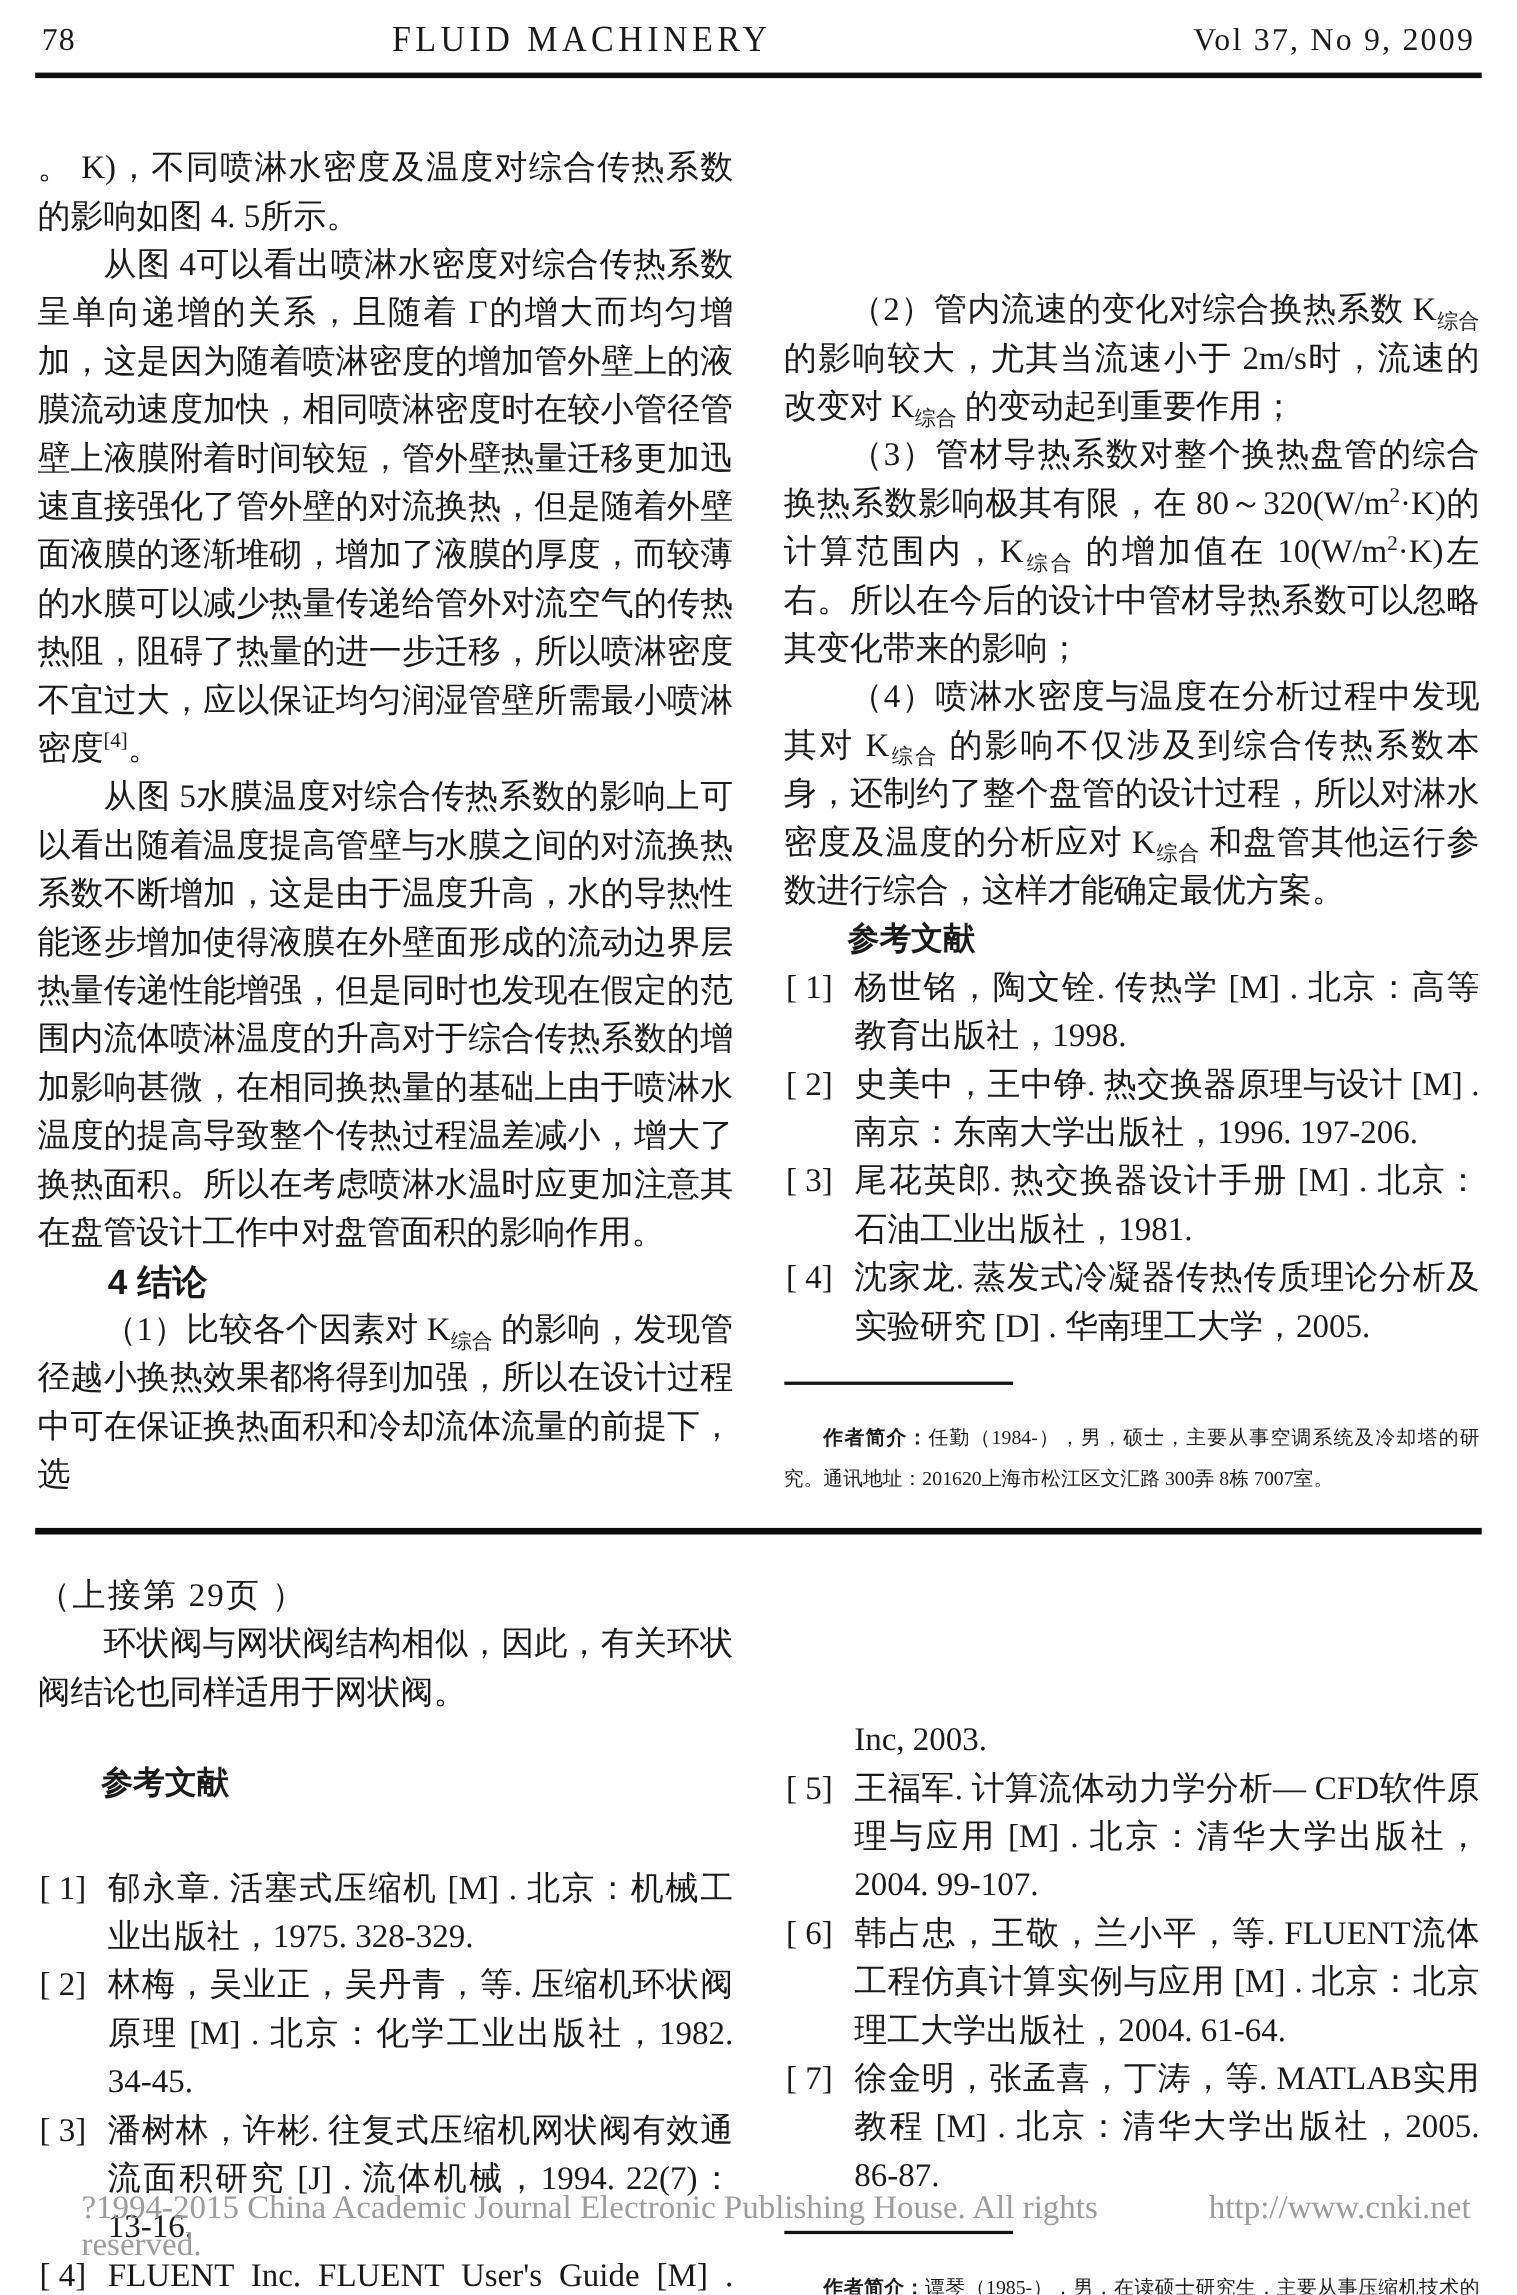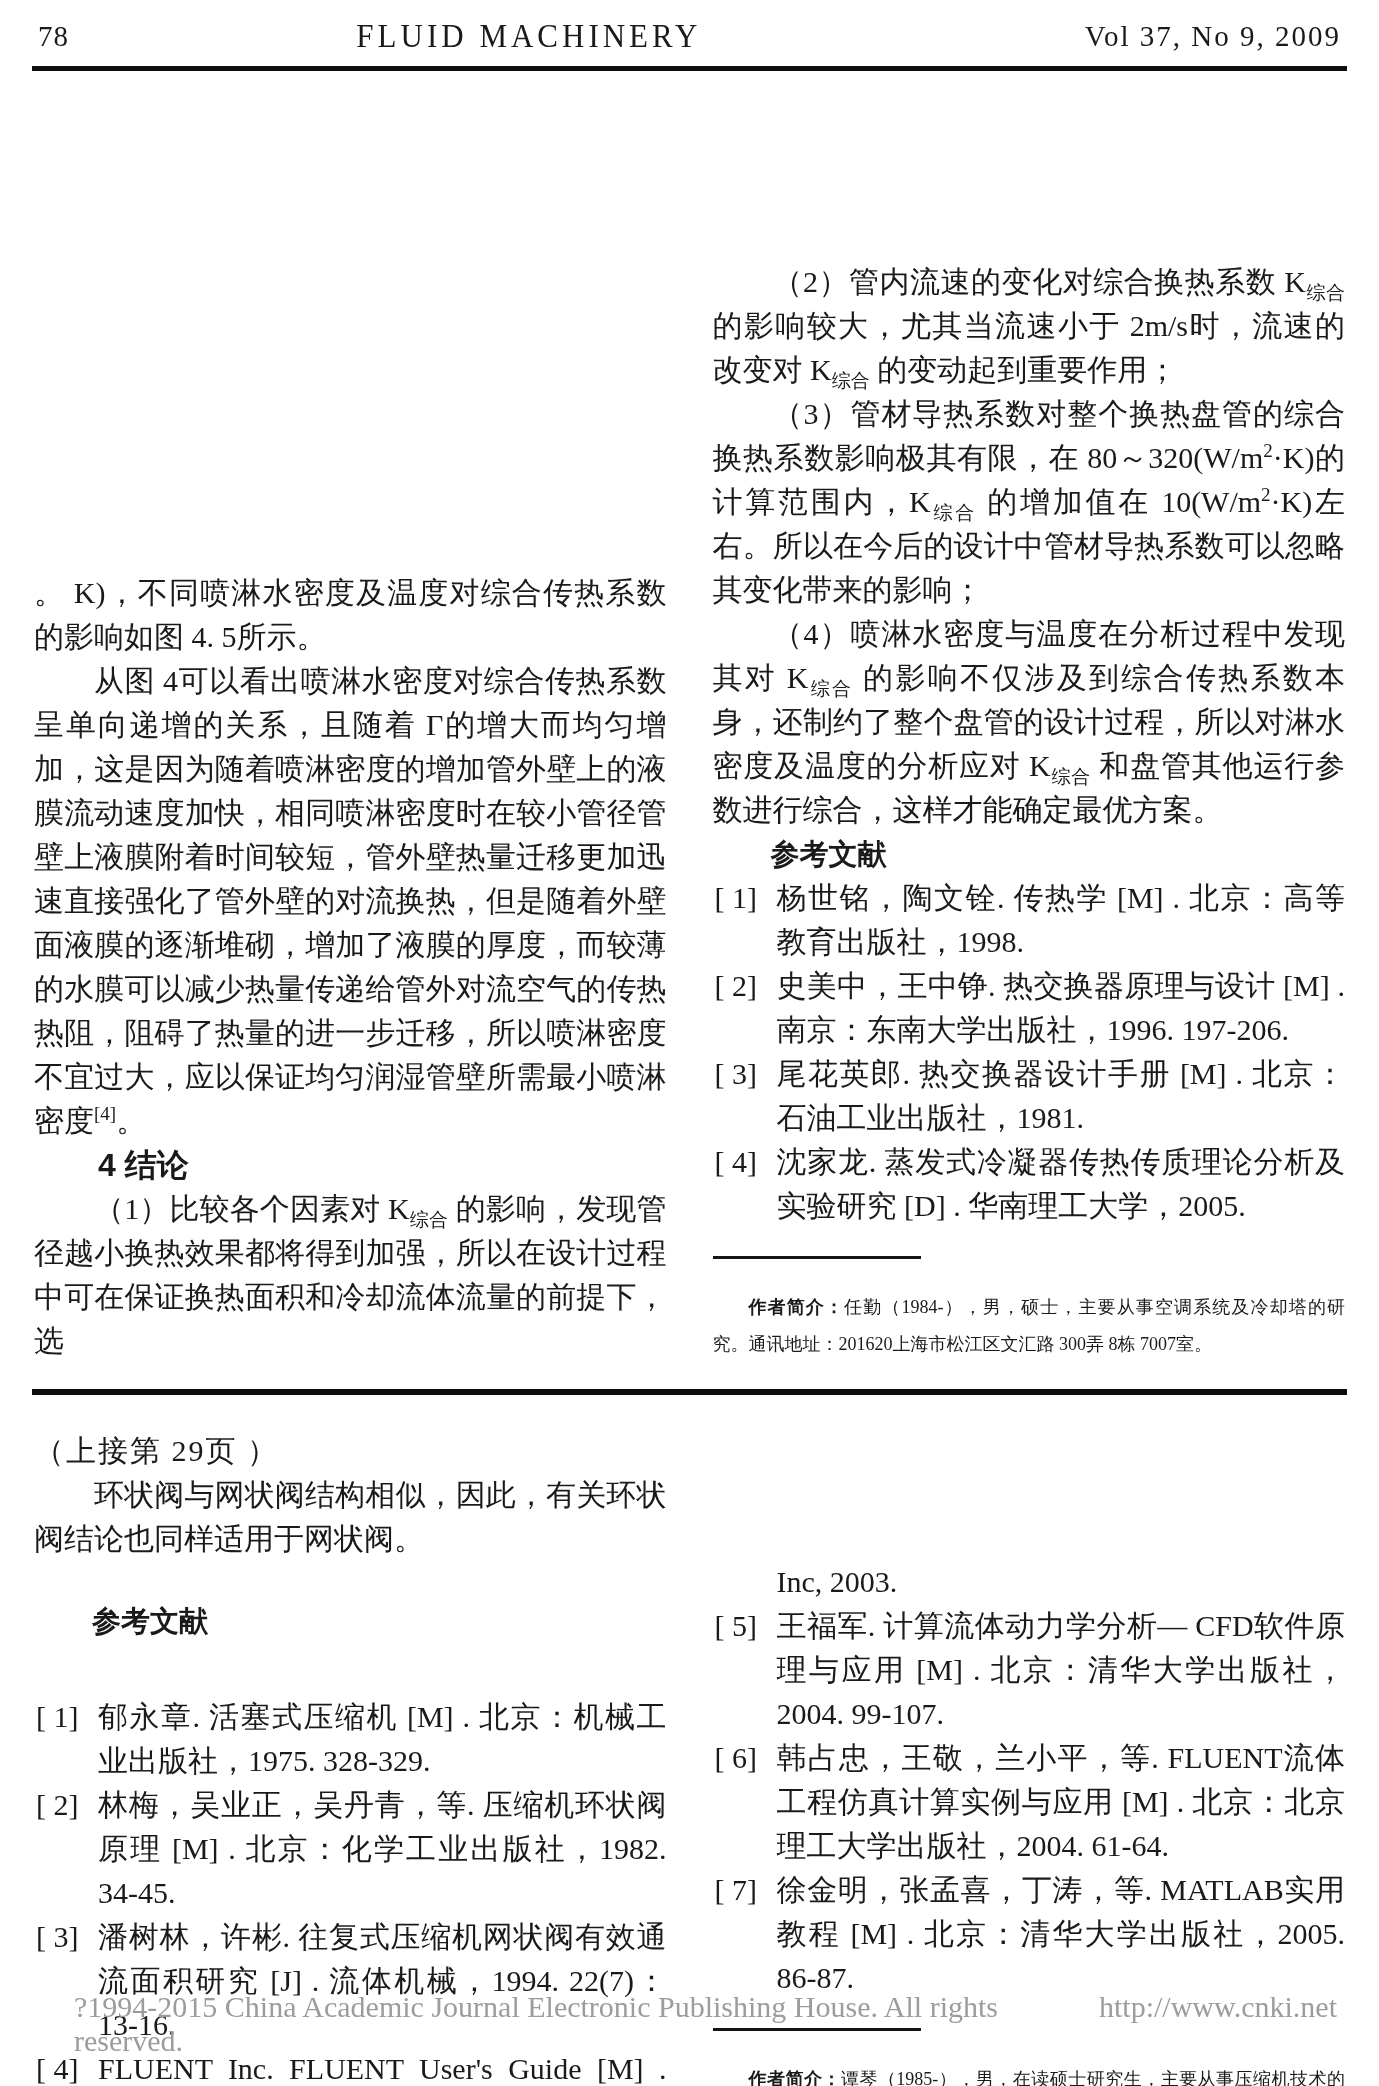--- a/index.html
+++ b/index.html
@@ -113,20 +113,21 @@
     <span class="journal">FLUID MACHINERY</span>
     <span class="issue">Vol 37, No 9, 2009</span>
   </div>
   <div class="top-rule"></div>
 
   <div class="columns section-top">
 
     <div class="col">
       <p class="noindent">。 K)，不同喷淋水密度及温度对综合传热系数的影响如图 4. 5所示。</p>
       <p>从图 4可以看出喷淋水密度对综合传热系数呈单向递增的关系，且随着 Γ的增大而均匀增加，这是因为随着喷淋密度的增加管外壁上的液膜流动速度加快，相同喷淋密度时在较小管径管壁上液膜附着时间较短，管外壁热量迁移更加迅速直接强化了管外壁的对流换热，但是随着外壁面液膜的逐渐堆砌，增加了液膜的厚度，而较薄的水膜可以减少热量传递给管外对流空气的传热热阻，阻碍了热量的进一步迁移，所以喷淋密度不宜过大，应以保证均匀润湿管壁所需最小喷淋密度<sup>[4]</sup>。</p>
+      <p>从图 5水膜温度对综合传热系数的影响上可以看出随着温度提高管壁与水膜之间的对流换热系数不断增加，这是由于温度升高，水的导热性能逐步增加使得液膜在外壁面形成的流动边界层热量传递性能增强，但是同时也发现在假定的范围内流体喷淋温度的升高对于综合传热系数的增加影响甚微，在相同换热量的基础上由于喷淋水温度的提高导致整个传热过程温差减小，增大了换热面积。所以在考虑喷淋水温时应更加注意其在盘管设计工作中对盘管面积的影响作用。</p>
       <p class="h-conclusion">4  结论</p>
       <p>（1）比较各个因素对 K<sub>综合</sub> 的影响，发现管径越小换热效果都将得到加强，所以在设计过程中可在保证换热面积和冷却流体流量的前提下，选</p>
     </div>
 
     <div class="col">
       <p>（2）管内流速的变化对综合换热系数 K<sub>综合</sub> 的影响较大，尤其当流速小于 2m/s时，流速的改变对 K<sub>综合</sub> 的变动起到重要作用；</p>
       <p>（3）管材导热系数对整个换热盘管的综合换热系数影响极其有限，在 80～320(W/m<sup>2</sup>·K)的计算范围内，K<sub>综合</sub> 的增加值在 10(W/m<sup>2</sup>·K)左右。所以在今后的设计中管材导热系数可以忽略其变化带来的影响；</p>
       <p>（4）喷淋水密度与温度在分析过程中发现其对 K<sub>综合</sub> 的影响不仅涉及到综合传热系数本身，还制约了整个盘管的设计过程，所以对淋水密度及温度的分析应对 K<sub>综合</sub> 和盘管其他运行参数进行综合，这样才能确定最优方案。</p>
 
       <p class="h-refs">参考文献</p>

